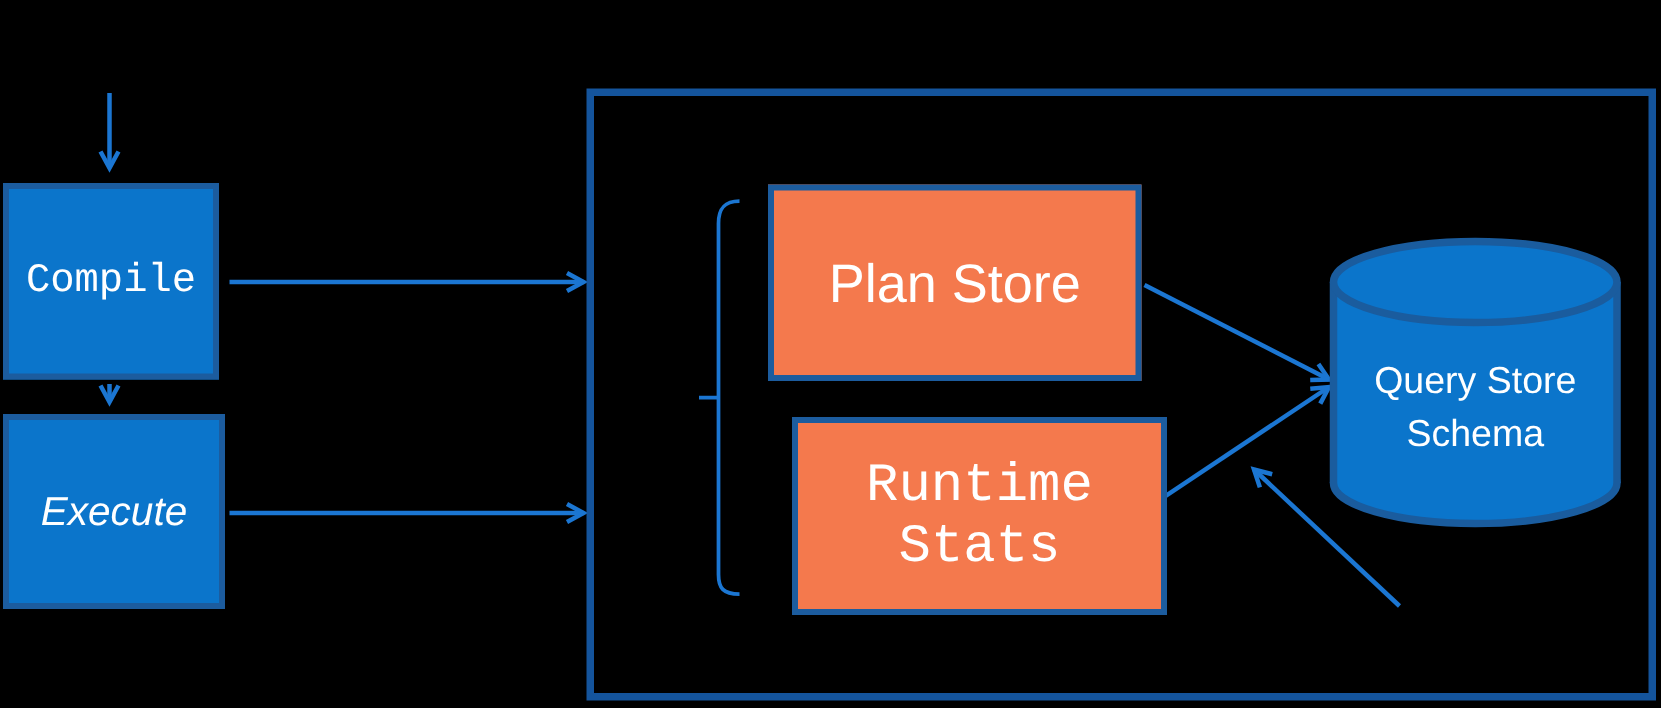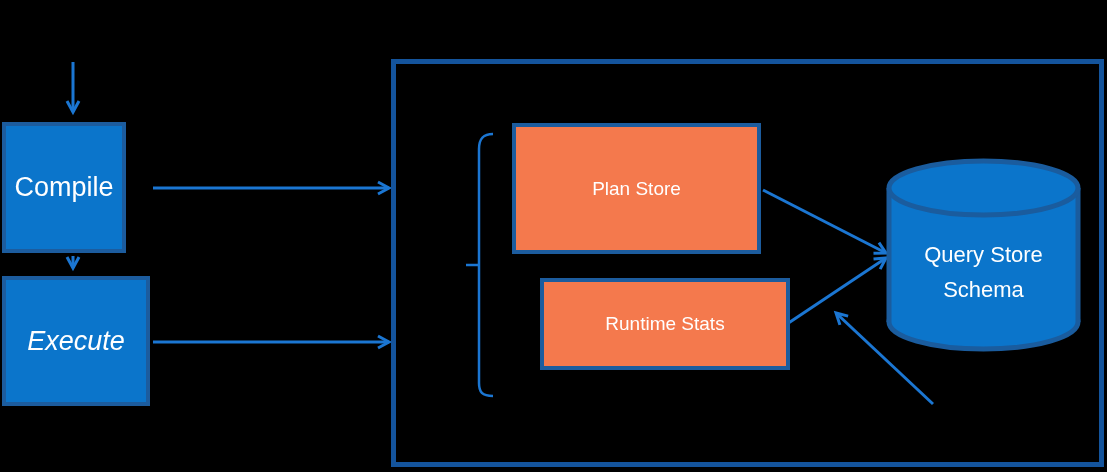--- a/index.html
+++ b/index.html
@@ -39,38 +39,38 @@
     text-align: center;
   }
   .blue-box {
     background: var(--color-box-fill);
     border: 4px solid var(--color-box-border);
     font-size: 27px;
   }
   .orange-box {
     background: var(--color-orange-fill);
     border: 4px solid var(--color-orange-border);
-    font-size: 19px;
+    font-size: 36px;
   }
-  .compile  { left: 2px;  top: 122px; width: 124px; height: 131px; }
+  .compile  { left: 2px;  top: 122px; width: 144px; height: 131px; font-family: Liberation Mono, monospace; }
   .execute  { left: 2px;  top: 276px; width: 148px; height: 130px; font-style: italic; }
   .plan     { left: 512px; top: 123px; width: 249px; height: 131px; }
-  .runtime  { left: 540px; top: 278px; width: 250px; height: 92px; }
+  .runtime  { left: 528px; top: 278px; width: 250px; height: 132px; font-family: Liberation Mono, monospace; }
   .container-rect {
     position: absolute;
     left: 391px; top: 59px;
     width: 713px; height: 408px;
     border: 5px solid var(--color-container-border);
     background: transparent;
   }
   .cyl-label {
     position: absolute;
     left: 891px; top: 237px;
     width: 185px;
-    font-size: 22px;
+    font-size: 25px;
     line-height: 35px;
     color: var(--color-text);
     text-align: center;
   }
   
   .arrow-line {
     stroke: var(--color-arrow);
     stroke-width: 3;
     fill: none;
   }

